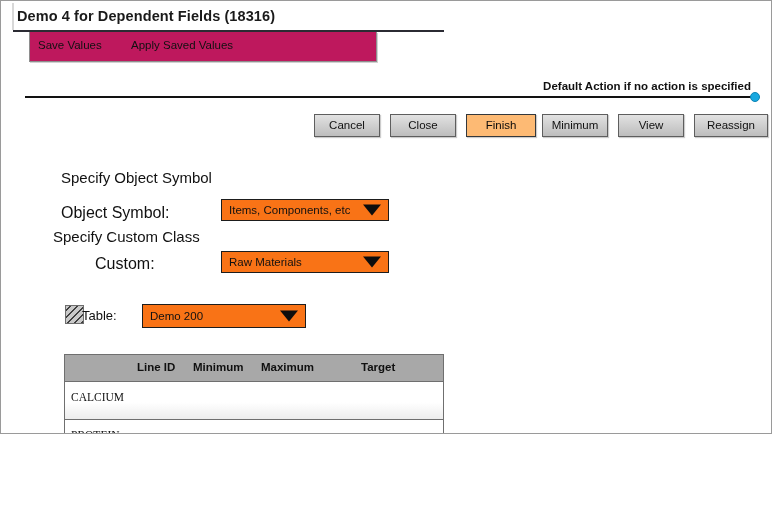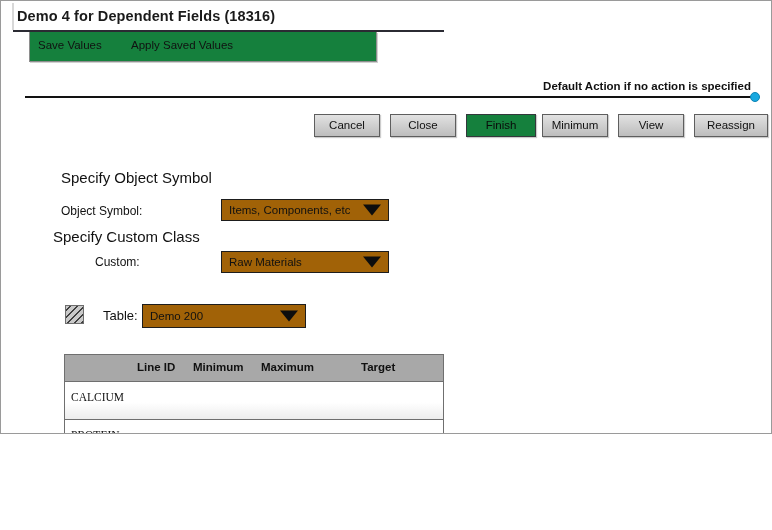--- a/index.html
+++ b/index.html
@@ -51,21 +51,21 @@
     height: 27px;
     background: #d8d8d8;
   }
 
   
   .toolbar {
     position: absolute;
     left: 28px; top: 31px;
     width: 348px;
     height: 30px;
-    background: #15803d;
+    background: #be185d;
     border: 1px solid #8e8e8e;
     border-top: none;
     box-sizing: border-box;
     box-shadow: 1px 1px 0 rgba(0,0,0,0.18);
   }
   .toolbar-item {
     position: absolute;
     top: 7px;
     font-size: 11.5px;
     color: #111111;
@@ -118,21 +118,21 @@
     font-size: 11.5px;
     font-family: "Liberation Sans", sans-serif;
     text-align: center;
     line-height: 21px;
     padding: 0;
     box-shadow: 1px 1px 1px rgba(0,0,0,0.2);
     cursor: default;
     white-space: nowrap;
   }
   .btn.primary {
-    background: #15803d;
+    background: #fdba74;
     border-color: #34383c;
     color: #0a0a0a;
   }
   .b0 { left: 0px;   width: 66px; }
   .b1 { left: 76px;  width: 66px; }
   .b2 { left: 152px; width: 70px; }
   .b3 { left: 228px; width: 66px; }
   .b4 { left: 304px; width: 66px; }
   .b5 { left: 380px; width: 74px; }
 
@@ -141,33 +141,33 @@
     position: absolute;
     font-size: 15px;
     color: #111111;
     white-space: nowrap;
   }
   .sh-object { left: 60px; top: 168px; }
   .sh-custom { left: 52px; top: 227px; }
 
   .field-label {
     position: absolute;
-    font-size: 12px;
+    font-size: 16px;
     color: #111111;
     white-space: nowrap;
   }
   .fl-object { left: 60px; top: 203px; }
   .fl-custom { left: 94px; top: 254px; }
-  .fl-table  { left: 102px; top: 307px; font-size: 13px; }
+  .fl-table  { left: 81px; top: 307px; font-size: 13px; }
 
   .dropdown {
     position: absolute;
     box-sizing: border-box;
     border: 1px solid #1d1d1d;
-    background: #a16207;
+    background: #f97316;
     height: 22px;
   }
   .dd-object { left: 220px; top: 198px; width: 168px; }
   .dd-custom { left: 220px; top: 250px; width: 168px; }
   .dd-table  { left: 141px; top: 303px; width: 164px; height: 24px; }
   .dd-value {
     position: absolute;
     left: 7px;
     top: 50%;
     transform: translateY(-50%);

